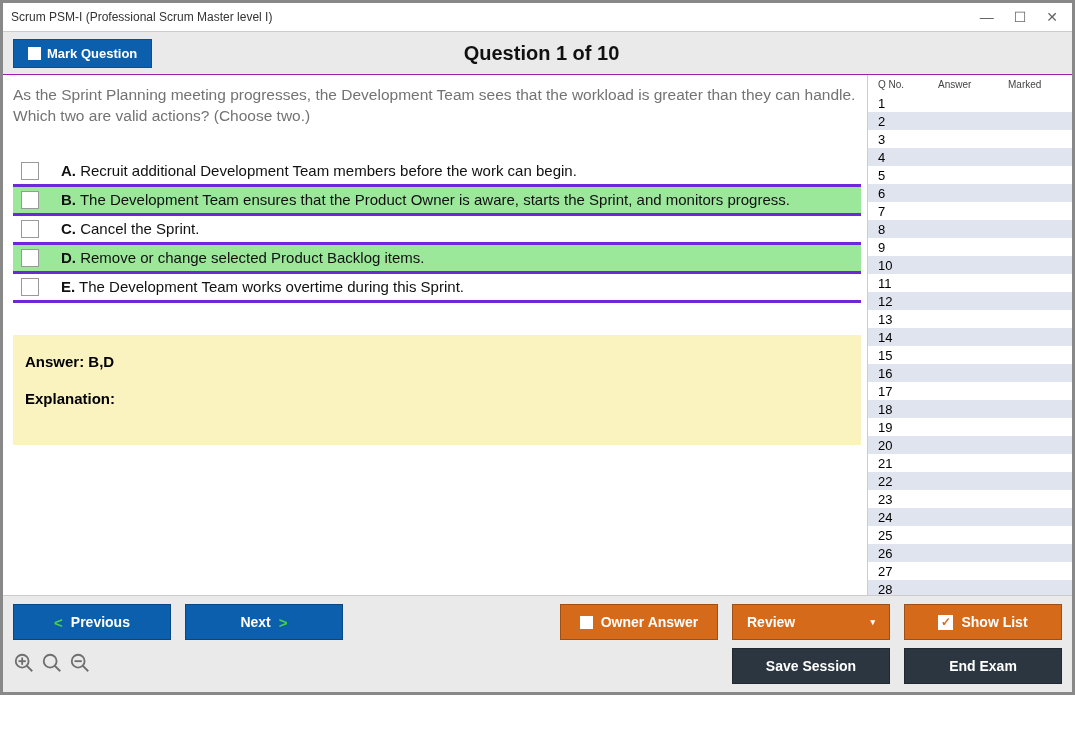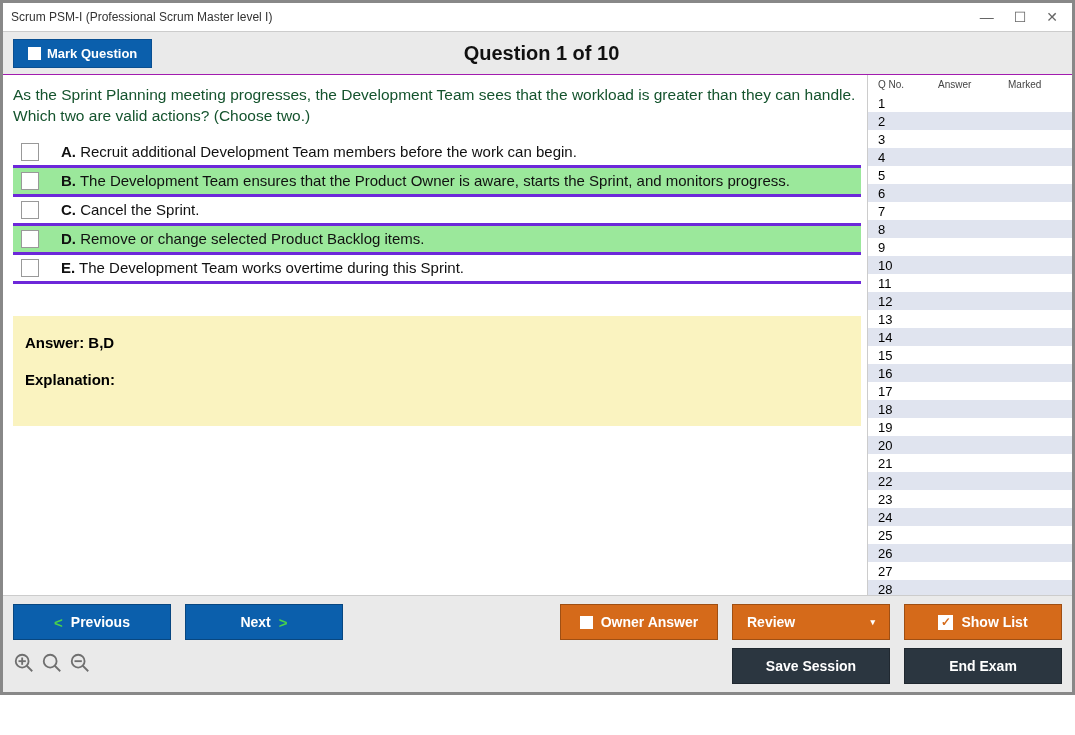--- a/index.html
+++ b/index.html
@@ -7,21 +7,21 @@
 .window { width:1075px; height:695px; border:3px solid #888; background:#fff; display:flex; flex-direction:column; position:relative; }
 .titlebar { height:28px; background:#fff; display:flex; align-items:center; padding:0 8px; font-size:12px; color:#333; position:relative; }
 .titlebar .title { flex:1; }
 .titlebar .winctrl { display:flex; gap:20px; color:#666; font-size:14px; margin-right:6px;}
 .header { background:#eaeaea; border-top:1px solid #ccc; border-bottom:1px solid #a21caf; height:44px; display:flex; align-items:center; padding:0 10px; position:relative;}
 .btn-mark { background:#0b5fac; color:#fff; border:1px solid #0a4f91; font-weight:bold; font-size:13px; padding:6px 14px; display:flex; align-items:center; gap:6px; cursor:pointer;}
 .btn-mark .box { width:13px; height:13px; background:#fff; }
 .header .qtitle { position:absolute; left:8px; right:0; text-align:center; font-size:20px; font-weight:bold; color:#111; pointer-events:none;}
 .body { flex:1; display:flex; overflow:hidden; }
 .left { flex:1; display:flex; flex-direction:column; padding:10px 6px 0 10px; overflow:hidden;}
-.question-text { font-size:15.5px; color:#14532d; line-height:1.35; margin-bottom:12px;}
+.question-text { font-size:15.5px; color:#737373; line-height:1.35; margin-bottom:31px;}
 .opt { display:flex; align-items:center; gap:22px; padding:4px 8px; border-bottom:3px solid #6d28d9; font-size:15px; color:#111; min-height:28px;}
 .opt.correct { background:#9be89b; }
 .opt .chk { width:18px; height:18px; border:1px solid #999; background:#fff; flex-shrink:0; }
 .opt .label b { font-weight:bold; }
 .answerbox { background:#faf3c0; margin-top:32px; padding:18px 12px 30px 12px; font-size:15px; min-height:110px;}
 .answerbox .ans { font-weight:bold; margin-bottom:20px;}
 .answerbox .expl { font-weight:bold;}
 .right { width:205px; border-left:1px solid #ccc; display:flex; flex-direction:column; font-size:12px; }
 .right .hdr { display:flex; padding:4px 6px 4px 10px; color:#444; font-size:10px;}
 .right .hdr .c1{width:60px;} .right .hdr .c2{width:70px;} .right .hdr .c3{flex:1;}

